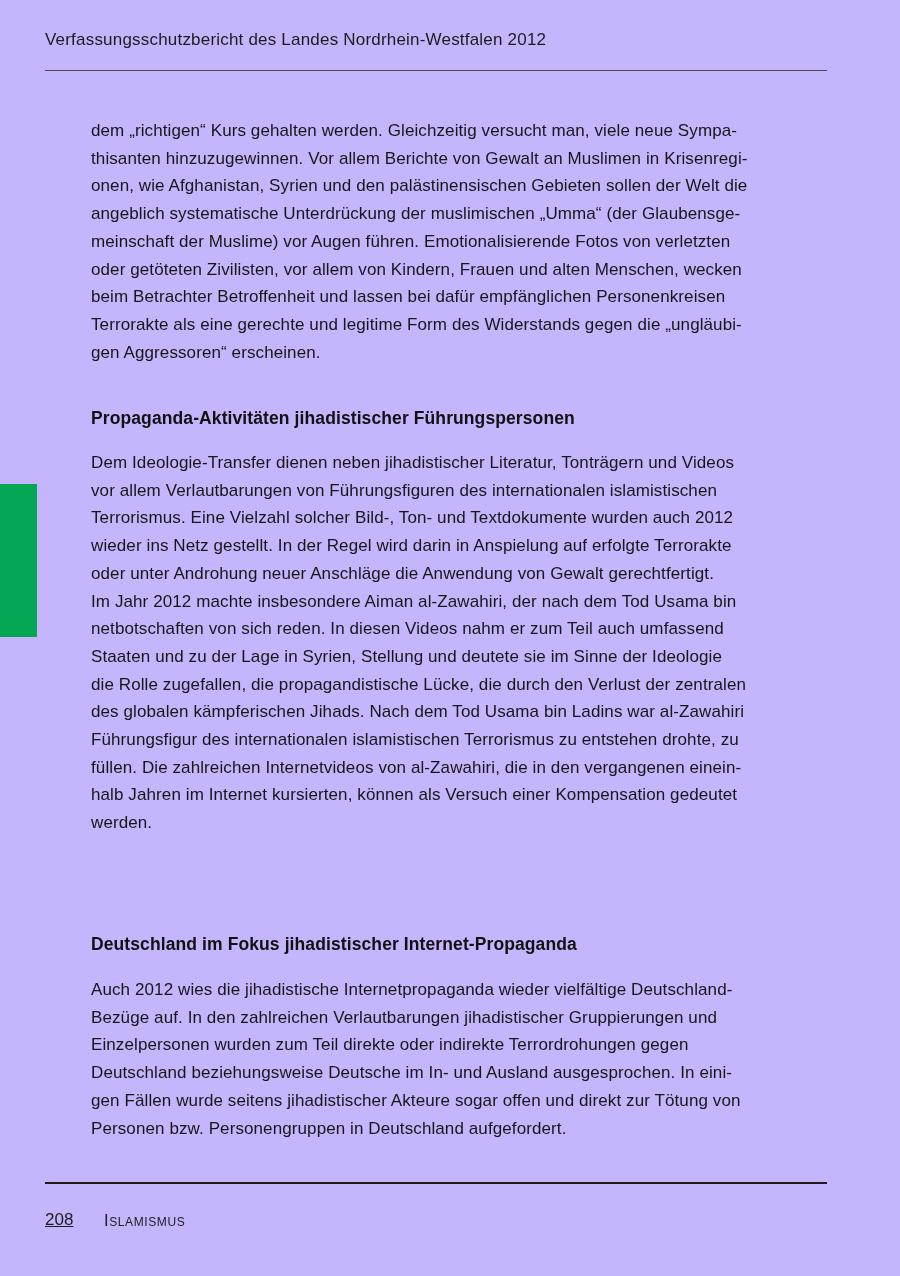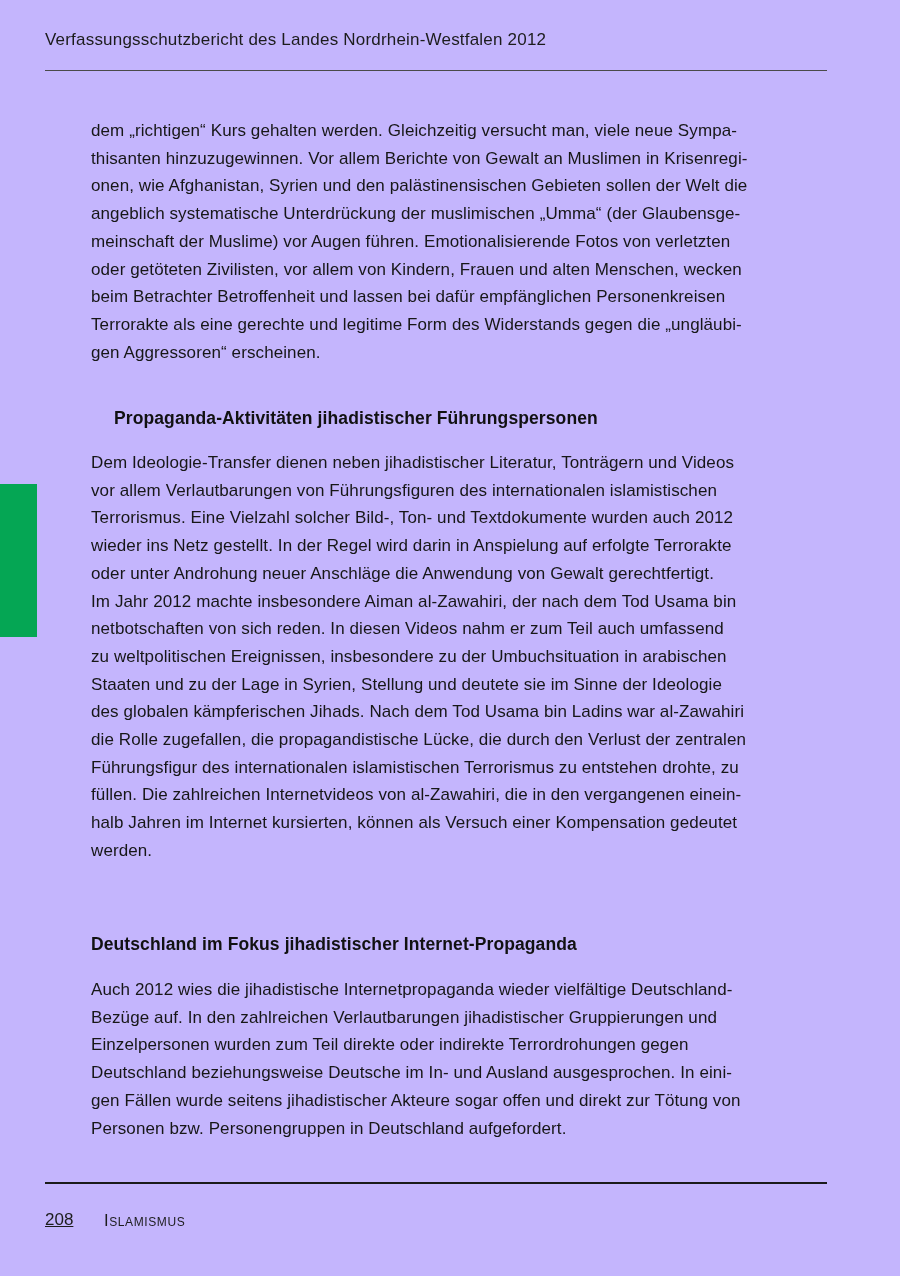--- a/index.html
+++ b/index.html
@@ -56,21 +56,21 @@
     position: absolute;
     left: 91px;
     font-size: 17.5px;
     font-weight: bold;
     line-height: 28px;
     letter-spacing: 0.1px;
     white-space: nowrap;
     color: #111111;
   }
   .p1 { top: 117px; }
-  .h1 { top: 404px; margin-left: 23px; }
+  .h1 { top: 404px; }
   .p2 { top: 449px; }
   .h2 { top: 930px; }
   .p3 { top: 976px; }
   .footer-rule {
     position: absolute;
     left: 45px;
     top: 1182px;
     width: 782px;
     height: 2px;
     background: #1b1b1b;
@@ -121,24 +121,23 @@
   <div class="heading h1">Propaganda-Aktivitäten jihadistischer Führungspersonen</div>
 
   <div class="para p2">
       <div class="line">Dem Ideologie-Transfer dienen neben jihadistischer Literatur, Tonträgern und Videos</div>
       <div class="line">vor allem Verlautbarungen von Führungsfiguren des internationalen islamistischen</div>
       <div class="line">Terrorismus. Eine Vielzahl solcher Bild-, Ton- und Textdokumente wurden auch 2012</div>
       <div class="line">wieder ins Netz gestellt. In der Regel wird darin in Anspielung auf erfolgte Terrorakte</div>
       <div class="line">oder unter Androhung neuer Anschläge die Anwendung von Gewalt gerechtfertigt.</div>
       <div class="line">Im Jahr 2012 machte insbesondere Aiman al-Zawahiri, der nach dem Tod Usama bin</div>
       <div class="line">netbotschaften von sich reden. In diesen Videos nahm er zum Teil auch umfassend</div>
-      <div class="line">zu weltpolitischen Ereignissen, insbesondere zu der Umbuchsituation in arabischen</div>
       <div class="line">Staaten und zu der Lage in Syrien, Stellung und deutete sie im Sinne der Ideologie</div>
+      <div class="line">die Rolle zugefallen, die propagandistische Lücke, die durch den Verlust der zentralen</div>
       <div class="line">des globalen kämpferischen Jihads. Nach dem Tod Usama bin Ladins war al-Zawahiri</div>
-      <div class="line">die Rolle zugefallen, die propagandistische Lücke, die durch den Verlust der zentralen</div>
       <div class="line">Führungsfigur des internationalen islamistischen Terrorismus zu entstehen drohte, zu</div>
       <div class="line">füllen. Die zahlreichen Internetvideos von al-Zawahiri, die in den vergangenen einein-</div>
       <div class="line">halb Jahren im Internet kursierten, können als Versuch einer Kompensation gedeutet</div>
       <div class="line">werden.</div>
     </div>
 
   <div class="heading h2">Deutschland im Fokus jihadistischer Internet-Propaganda</div>
 
   <div class="para p3">
       <div class="line">Auch 2012 wies die jihadistische Internetpropaganda wieder vielfältige Deutschland-</div>

